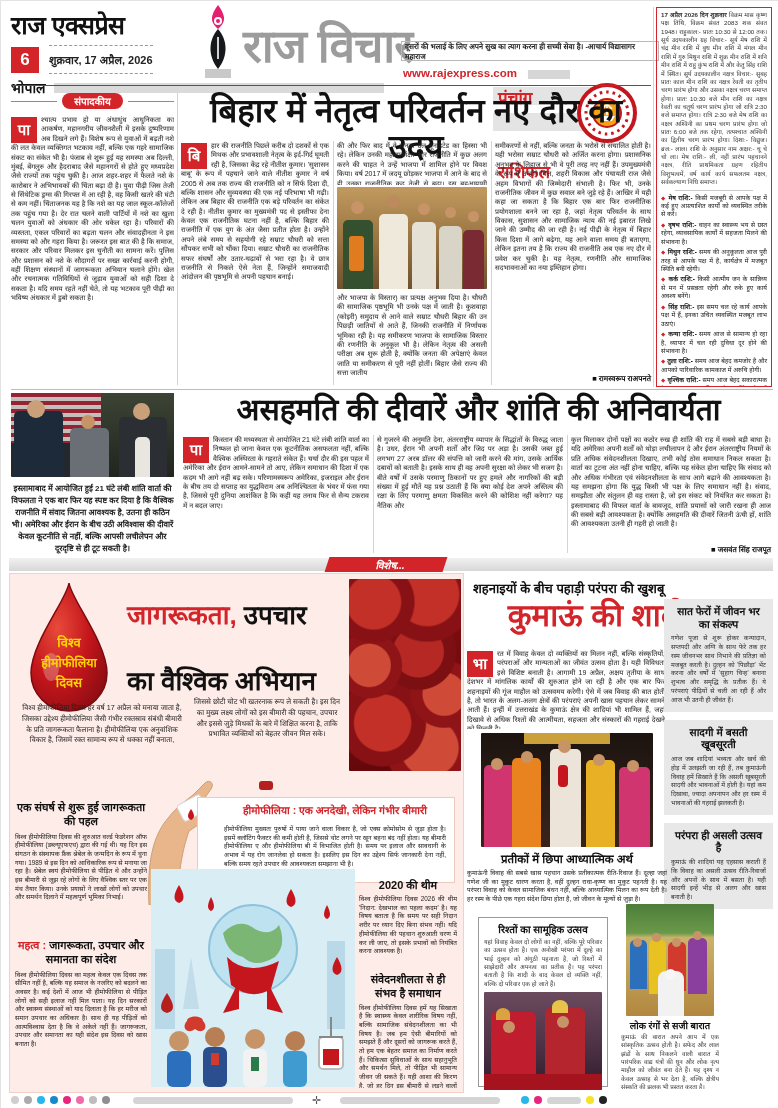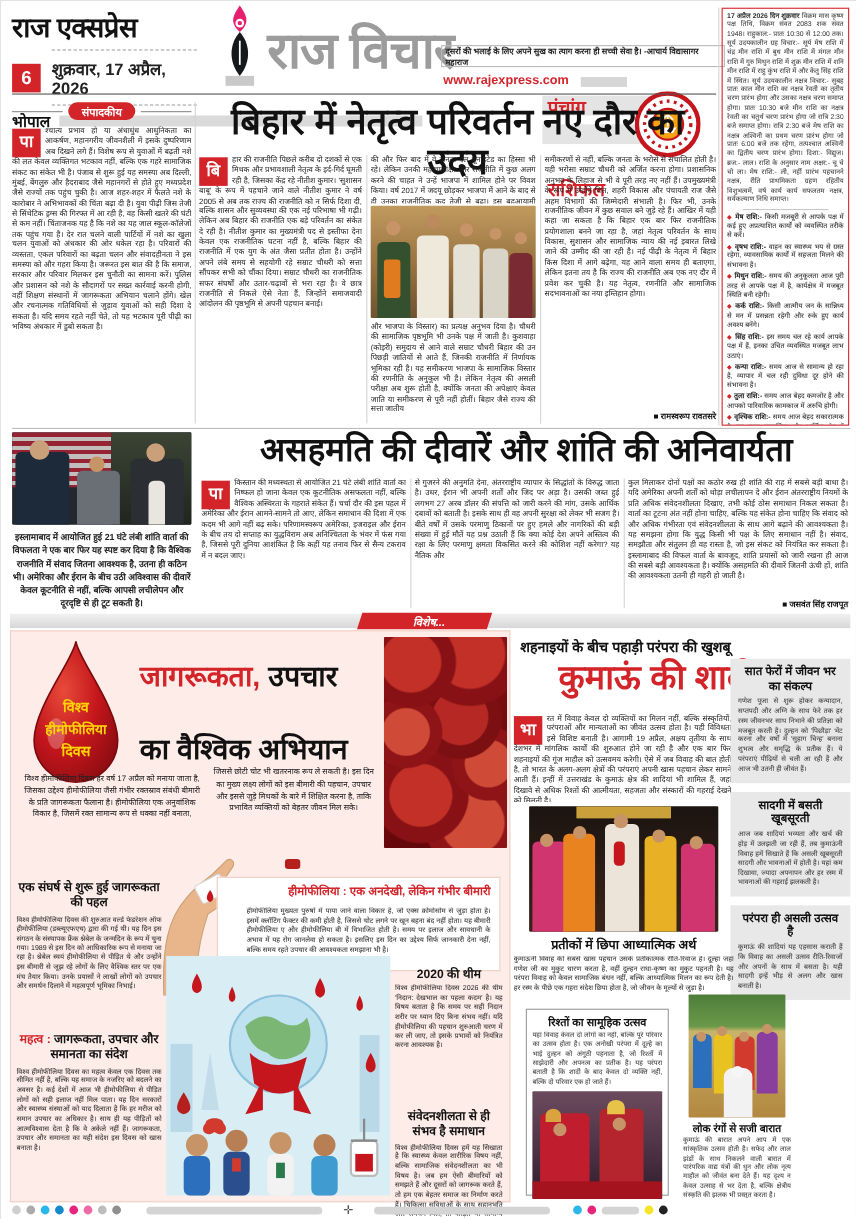--- a/index.html
+++ b/index.html
@@ -44,21 +44,21 @@
 </style>
 </head>
 <body>
 
 <div class="page">
 
   <div class="abs" style="left:10px;top:6px;width:168px;">
     <div style="font-size:25px;font-weight:bold;color:#111;letter-spacing:-0.5px;">राज एक्सप्रेस</div>
     <div style="display:flex;align-items:center;margin-top:4px;">
       <div style="width:28px;height:26px;background:#d3242a;color:#fff;font-weight:bold;font-size:17px;display:flex;align-items:center;justify-content:center;">6</div>
-      <div style="margin-left:10px;border-top:1px dashed #999;border-bottom:1px dashed #999;padding:6px 0;font-size:15px;font-weight:bold;color:#222;">शुक्रवार, 17 अप्रैल, 2026</div>
+      <div style="margin-left:10px;border-top:1px dashed #999;border-bottom:1px dashed #999;padding:6px 0;font-size:11px;font-weight:bold;color:#222;text-align:right;">शुक्रवार, 17 अप्रैल, 2026</div>
     </div>
     <div style="display:flex;align-items:center;margin-top:4px;">
       <span style="font-size:14px;font-weight:bold;color:#111;">भोपाल</span>
       <span style="flex:0 0 330px;height:10px;background:#dadada;margin-left:8px;"></span>
     </div>
   </div>
 
   <svg class="abs" style="left:196px;top:2px;" width="42" height="82" viewBox="0 0 42 82">
     <path d="M21 2 C14 12 12 18 21 26 C30 18 28 12 21 2 Z" fill="#e5206e"></path>
     <circle cx="21" cy="18" r="4" fill="#fff"></circle>
@@ -142,21 +142,21 @@
     <span class="head" style="left:54%;top:16%;width:12px;height:12px;"></span>
     <div class="fig" style="left:68%;bottom:0;width:15%;height:62%;background:#d9d4c8;"></div>
     <span class="head" style="left:72%;top:20%;width:11px;height:11px;"></span>
     <div class="fig" style="left:84%;bottom:0;width:14%;height:58%;background:#7a2a33;"></div>
     <span class="head" style="left:87%;top:24%;width:11px;height:11px;"></span>
   </div>
   <div class="abs t" style="left:336px;top:292px;width:150px;height:92px;">और भाजपा के विस्तार) का प्रत्यक्ष अनुभव दिया है। चौधरी की सामाजिक पृष्ठभूमि भी उनके पक्ष में जाती है। कुशवाहा (कोइरी) समुदाय से आने वाले सम्राट चौधरी बिहार की उन पिछड़ी जातियों से आते हैं, जिनकी राजनीति में निर्णायक भूमिका रही है। यह समीकरण भाजपा के सामाजिक विस्तार की रणनीति के अनुकूल भी है। लेकिन नेतृत्व की असली परीक्षा अब शुरू होती है, क्योंकि जनता की अपेक्षाएं केवल जाति या समीकरण से पूरी नहीं होतीं। बिहार जैसे राज्य की सत्ता जातीय</div>
   <div class="vr" style="left:490px;top:140px;height:244px;"></div>
 
   <div class="abs t" style="left:494px;top:140px;width:156px;height:230px;">समीकरणों से नहीं, बल्कि जनता के भरोसे से संचालित होती है। यही भरोसा सम्राट चौधरी को अर्जित करना होगा। प्रशासनिक अनुभव के लिहाज से भी वे पूरी तरह नए नहीं हैं। उपमुख्यमंत्री के रूप में उन्होंने वित्त, शहरी विकास और पंचायती राज जैसे अहम विभागों की जिम्मेदारी संभाली है। फिर भी, उनके राजनीतिक जीवन में कुछ सवाल बने जुड़े रहे हैं। आखिर में यही कहा जा सकता है कि बिहार एक बार फिर राजनीतिक प्रयोगशाला बनने जा रहा है, जहां नेतृत्व परिवर्तन के साथ विकास, सुशासन और सामाजिक न्याय की नई इबारत लिखे जाने की उम्मीद की जा रही है। नई पीढ़ी के नेतृत्व में बिहार किस दिशा में आगे बढ़ेगा, यह आने वाला समय ही बताएगा, लेकिन इतना तय है कि राज्य की राजनीति अब एक नए दौर में प्रवेश कर चुकी है। यह नेतृत्व, रणनीति और सामाजिक सदभावनाओं का नया इम्तिहान होगा।</div>
-  <div class="abs" style="left:494px;top:372px;width:156px;text-align:right;font-size:7.5px;font-weight:bold;color:#111;">■ रामस्वरूप रावतसरे</div>
+  <div class="abs" style="left:494px;top:372px;width:156px;text-align:right;font-size:7.5px;font-weight:bold;color:#111;">■ रामस्वरूप राअपनते</div>
 
   <div class="hrule" style="left:10px;top:388px;width:762px;background:#bcbcbc;"></div>
 
   <div class="photo" style="left:10px;top:392px;width:163px;height:84px;background:#23272e;">
     <div class="abs" style="left:0;top:0;width:55%;height:60%;background:repeating-linear-gradient(180deg,#b22234 0 4px,#e9e4e0 4px 8px);opacity:.8;"></div>
     <div class="abs" style="right:0;top:0;width:45%;height:100%;background:linear-gradient(180deg,#3c4435,#20251e);"></div>
     <div class="fig" style="left:2%;bottom:0;width:30%;height:78%;background:#1d2a3a;"></div>
     <span class="head" style="left:10%;top:8%;width:18px;height:18px;background:#caa07a;"></span>
     <div class="fig" style="left:36%;bottom:0;width:24%;height:58%;background:#6a6f76;"></div>
     <span class="head" style="left:43%;top:26%;width:14px;height:14px;background:#c79468;"></span>
@@ -211,21 +211,21 @@
   <div class="abs t" style="left:192px;top:696px;width:148px;height:80px;font-size:7.2px;text-align:center;line-height:1.5;">जिससे छोटी चोट भी खतरनाक रूप ले सकती है। इस दिन का मुख्य लक्ष्य लोगों को इस बीमारी की पहचान, उपचार और इससे जुड़े मिथकों के बारे में शिक्षित करना है, ताकि प्रभावित व्यक्तियों को बेहतर जीवन मिल सके।</div>
   <div class="abs" style="left:258px;top:780px;width:14px;height:9px;background:#b5201f;border-radius:3px;"></div>
 
   <svg class="abs" style="left:138px;top:764px;" width="78" height="140" viewBox="0 0 78 140">
     <path d="M10 140 C8 96 14 70 30 52 C36 44 46 36 54 30 L66 18 C70 14 76 18 72 24 L58 44 C70 40 76 48 68 54 L50 66 C46 78 40 96 38 140 Z" fill="#e9b68c" stroke="#caa076" stroke-width="1"></path>
     <rect x="40" y="34" width="26" height="18" rx="3" transform="rotate(-28 53 43)" fill="#fff" stroke="#d8d8d8"></rect>
     <path d="M52 44 c-4 6 -4 9 0 11 c4 -2 4 -5 0 -11 Z" fill="#c4161c"></path>
   </svg>
 
   <div class="abs" style="left:196px;top:796px;width:258px;height:86px;background:#fff;border:1px solid #f0c9bd;box-sizing:border-box;padding:5px 8px 5px 26px;">
-    <div style="font-size:10.5px;font-weight:bold;color:#d3242a;text-align:right;margin-bottom:8px;">हीमोफीलिया : एक अनदेखी, लेकिन गंभीर बीमारी</div>
+    <div style="font-size:10.5px;font-weight:bold;color:#d3242a;text-align:center;margin-bottom:8px;">हीमोफीलिया : एक अनदेखी, लेकिन गंभीर बीमारी</div>
     <div class="t2" style="height:58px;">हीमोफीलिया मुख्यतः पुरुषों में पाया जाने वाला विकार है, जो एक्स क्रोमोसोम से जुड़ा होता है। इसमें क्लॉटिंग फैक्टर की कमी होती है, जिससे चोट लगने पर खून बहना बंद नहीं होता। यह बीमारी हीमोफीलिया ए और हीमोफीलिया बी में विभाजित होती है। समय पर इलाज और सावधानी के अभाव में यह रोग जानलेवा हो सकता है। इसलिए इस दिन का उद्देश्य सिर्फ जानकारी देना नहीं, बल्कि समय रहते उपचार की आवश्यकता समझाना भी है।</div>
   </div>
 
   <div class="abs" style="left:14px;top:800px;width:132px;">
     <div style="font-size:11px;font-weight:bold;text-align:center;line-height:1.25;color:#111;">एक संघर्ष से शुरू हुई जागरूकता की पहल</div>
     <div class="t2" style="margin-top:4px;height:104px;">विश्व हीमोफीलिया दिवस की शुरुआत वर्ल्ड फेडरेशन ऑफ हीमोफीलिया (डब्ल्यूएफएच) द्वारा की गई थी। यह दिन इस संगठन के संस्थापक फ्रैंक श्नेबेल के जन्मदिन के रूप में चुना गया। 1989 से इस दिन को आधिकारिक रूप से मनाया जा रहा है। श्नेबेल स्वयं हीमोफीलिया से पीड़ित थे और उन्होंने इस बीमारी से जूझ रहे लोगों के लिए वैश्विक स्तर पर एक मंच तैयार किया। उनके प्रयासों ने लाखों लोगों को उपचार और समर्थन दिलाने में महत्वपूर्ण भूमिका निभाई।</div>
   </div>
   <div class="abs" style="left:14px;top:938px;width:132px;">
     <div style="font-size:11px;font-weight:bold;text-align:center;line-height:1.25;color:#111;">
       <span class="red">महत्व :</span><span> जागरूकता, उपचार और समानता का संदेश</span>
@@ -258,21 +258,21 @@
     <rect x="84" y="84" width="12" height="16" rx="2" fill="#fff" stroke="#bbb"></rect>
     <rect x="86" y="90" width="8" height="8" fill="#c4161c"></rect>
     <path d="M90 74 v10 M84 84 h12" stroke="#888" stroke-width="1"></path>
   </svg>
 
   <div class="abs" style="left:358px;top:876px;width:98px;">
     <div style="font-size:11px;font-weight:bold;text-align:center;color:#111;">2020 की थीम</div>
     <div class="t2" style="margin-top:3px;height:78px;">विश्व हीमोफीलिया दिवस 2026 की थीम 'निदान: देखभाल का पहला कदम' है। यह विषय बताता है कि समय पर सही निदान शरीर पर ध्यान दिए बिना संभव नहीं। यदि हीमोफीलिया की पहचान शुरुआती चरण में कर ली जाए, तो इसके प्रभावों को नियंत्रित करना आवश्यक है।</div>
   </div>
   <div class="abs" style="left:358px;top:972px;width:98px;">
-    <div style="font-size:11px;font-weight:bold;text-align:center;line-height:1.25;color:#111;margin-top:36px;">संवेदनशीलता से ही संभव है समाधान</div>
+    <div style="font-size:11px;font-weight:bold;text-align:center;line-height:1.25;color:#111;">संवेदनशीलता से ही संभव है समाधान</div>
     <div class="t2" style="margin-top:3px;height:84px;">विश्व हीमोफीलिया दिवस हमें यह सिखाता है कि स्वास्थ्य केवल शारीरिक विषय नहीं, बल्कि सामाजिक संवेदनशीलता का भी विषय है। जब हम ऐसी बीमारियों को समझते हैं और दूसरों को जागरूक करते हैं, तो हम एक बेहतर समाज का निर्माण करते हैं। चिकित्सा सुविधाओं के साथ सहानुभूति और समर्थन मिले, तो पीड़ित भी सामान्य जीवन जी सकते हैं। यही आशा की किरण है, जो हर दिन इस बीमारी से लड़ने वालों को शक्ति देती है।</div>
   </div>
 
   <div class="abs" style="left:472px;top:578px;width:240px;font-size:13px;font-weight:bold;color:#111;">शहनाइयों के बीच पहाड़ी परंपरा की खुशबू</div>
   <div class="abs headline" style="left:478px;top:598px;width:235px;font-size:31px;color:#d3242a;">कुमाऊं की शादी</div>
 
   <div class="abs t" style="left:466px;top:648px;width:198px;height:80px;">
     <span class="dc">भा</span>
     <span>रत में विवाह केवल दो व्यक्तियों का मिलन नहीं, बल्कि संस्कृतियों, परंपराओं और मान्यताओं का जीवंत उत्सव होता है। यही विविधता इसे विशिष्ट बनाती है। आगामी 19 अप्रैल, अक्षय तृतीया के साथ देशभर में मांगलिक कार्यों की शुरुआत होने जा रही है और एक बार फिर शहनाइयों की गूंज माहौल को उत्सवमय करेगी। ऐसे में जब विवाह की बात होती है, तो भारत के अलग-अलग क्षेत्रों की परंपराएं अपनी खास पहचान लेकर सामने आती हैं। इन्हीं में उत्तराखंड के कुमाऊं क्षेत्र की शादियां भी शामिल हैं, जहां दिखावे से अधिक रिश्तों की आत्मीयता, सहजता और संस्कारों की गहराई देखने को मिलती है।</span>
   </div>

